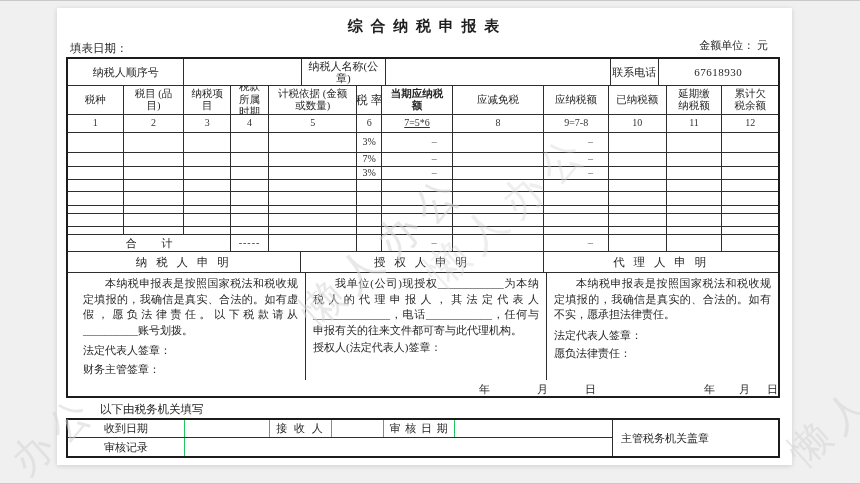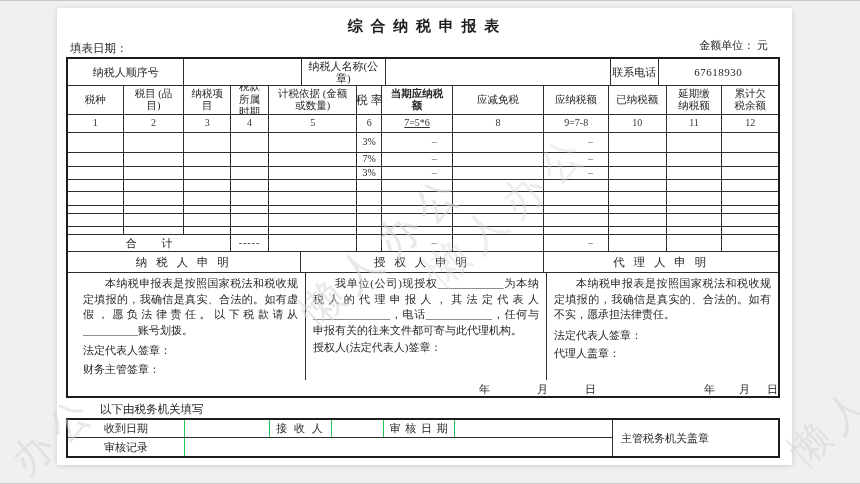--- a/index.html
+++ b/index.html
@@ -290,21 +290,21 @@
         <div class="sign-line">财务主管签章：</div>
         <div class="sign-line">经办人签章：</div>
       </div>
       <div class="decl-col dc1">
         <p class="decl-para">我单位(公司)现授权____________为本纳税人的代理申报人，其法定代表人______________，电话____________，任何与申报有关的往来文件都可寄与此代理机构。</p>
         <div class="sign-line">授权人(法定代表人)签章：</div>
       </div>
       <div class="decl-col dc2 last">
         <p class="decl-para">本纳税申报表是按照国家税法和税收规定填报的，我确信是真实的、合法的。如有不实，愿承担法律责任。</p>
         <div class="sign-line gap">法定代表人签章：</div>
-        <div class="sign-line">代理人盖章：</div>
+        <div class="sign-line">愿负法律责任：</div>
       </div>
     </div>
 
     <div class="t-row date-strip">
       <span class="date-mark" style="left:411px">年</span>
       <span class="date-mark" style="left:469px">月</span>
       <span class="date-mark" style="left:517px">日</span>
       <span class="date-mark" style="left:636px">年</span>
       <span class="date-mark" style="left:671px">月</span>
       <span class="date-mark" style="left:699px">日</span>

